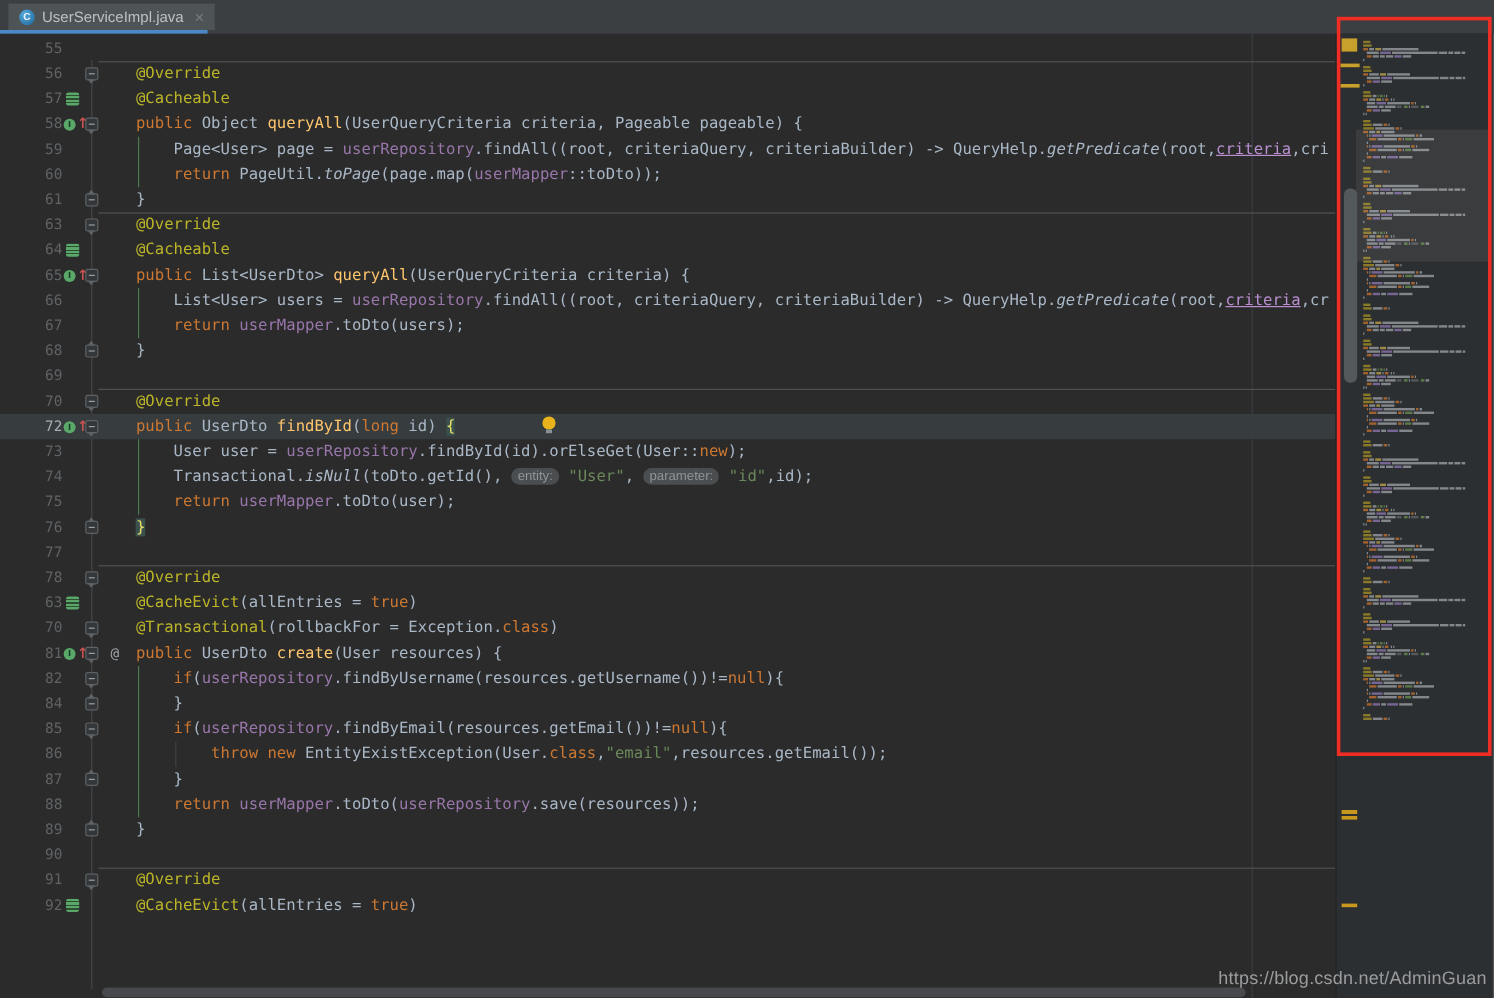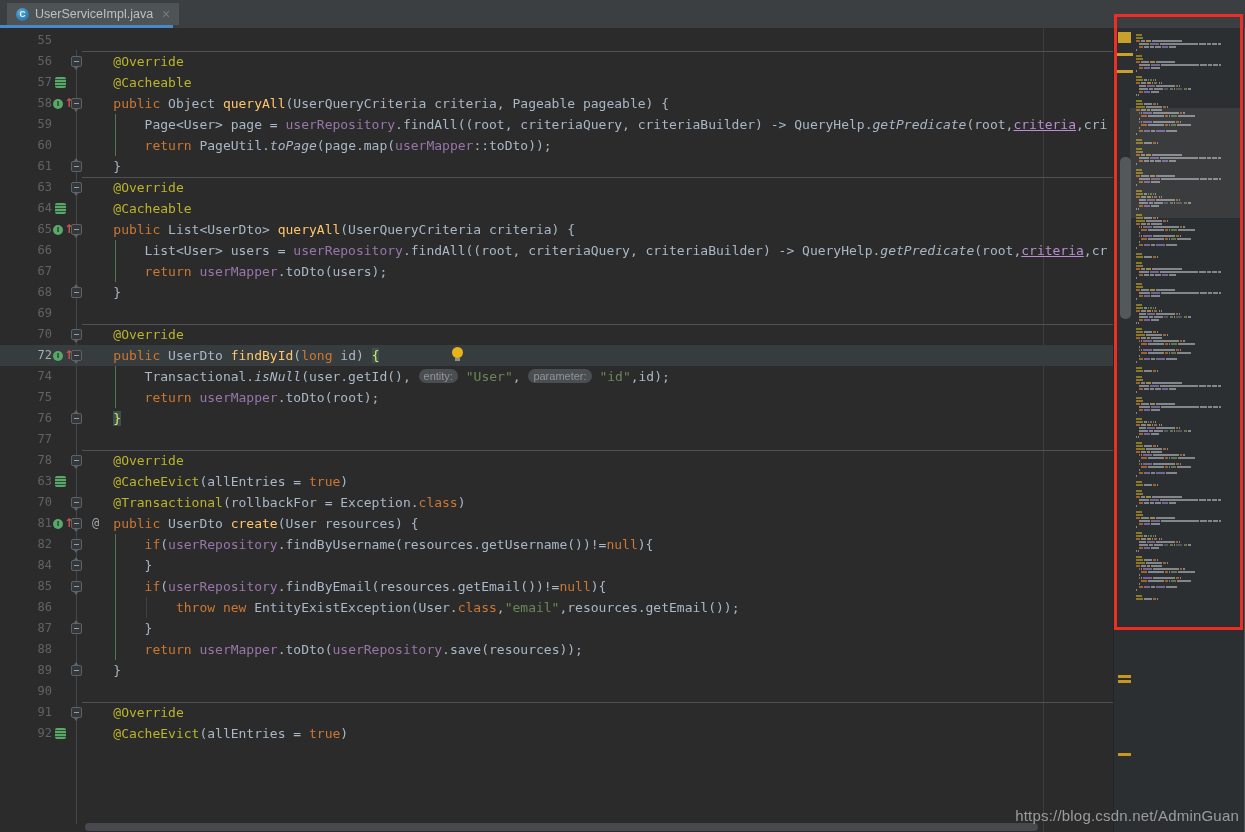--- a/index.html
+++ b/index.html
@@ -218,30 +218,37 @@
             <span class="gicon-impl">I</span>
             <span class="gicon-arrow">↑</span>
             <span class="fold fold-start"></span>
           </div>
           <pre class="code"><span class="tok-kw">    public </span><span class="tok-txt">UserDto </span><span class="tok-decl">findById</span><span class="tok-txt">(</span><span class="tok-kw">long</span><span class="tok-txt"> id) </span><span class="tok-bracehl">{</span></pre>
           <div class="bulb"></div>
         </div>
         <div class="row">
           <div class="guide gd4"></div>
           <div class="gut">
+            <span class="num">73</span>
+          </div>
+          <pre class="code"><span class="tok-txt">        User user = </span><span class="tok-field">userRepository</span><span class="tok-txt">.findById(id).orElseGet(User::</span><span class="tok-kw">new</span><span class="tok-txt">);</span></pre>
+        </div>
+        <div class="row">
+          <div class="guide gd4"></div>
+          <div class="gut">
             <span class="num">74</span>
           </div>
-          <pre class="code"><span class="tok-txt">        Transactional.</span><span class="tok-static">isNull</span><span class="tok-txt">(user.getId(), </span><span class="tok-hint">entity:</span><span class="tok-str"> "User"</span><span class="tok-txt">, </span><span class="tok-hint">parameter:</span><span class="tok-str"> "id"</span><span class="tok-txt">,id);</span></pre>
+          <pre class="code"><span class="tok-txt">        Transactional.</span><span class="tok-static">isNull</span><span class="tok-txt">(toDto.getId(), </span><span class="tok-hint">entity:</span><span class="tok-str"> "User"</span><span class="tok-txt">, </span><span class="tok-hint">parameter:</span><span class="tok-str"> "id"</span><span class="tok-txt">,id);</span></pre>
         </div>
         <div class="row">
           <div class="guide gd4"></div>
           <div class="gut">
             <span class="num">75</span>
           </div>
-          <pre class="code"><span class="tok-kw">        return </span><span class="tok-field">userMapper</span><span class="tok-txt">.toDto(root);</span></pre>
+          <pre class="code"><span class="tok-kw">        return </span><span class="tok-field">userMapper</span><span class="tok-txt">.toDto(user);</span></pre>
         </div>
         <div class="row">
           <div class="gut">
             <span class="num">76</span>
             <span class="fold fold-end"></span>
           </div>
           <pre class="code"><span class="tok-txt">    </span><span class="tok-bracehl">}</span></pre>
         </div>
         <div class="row">
           <div class="gut">

